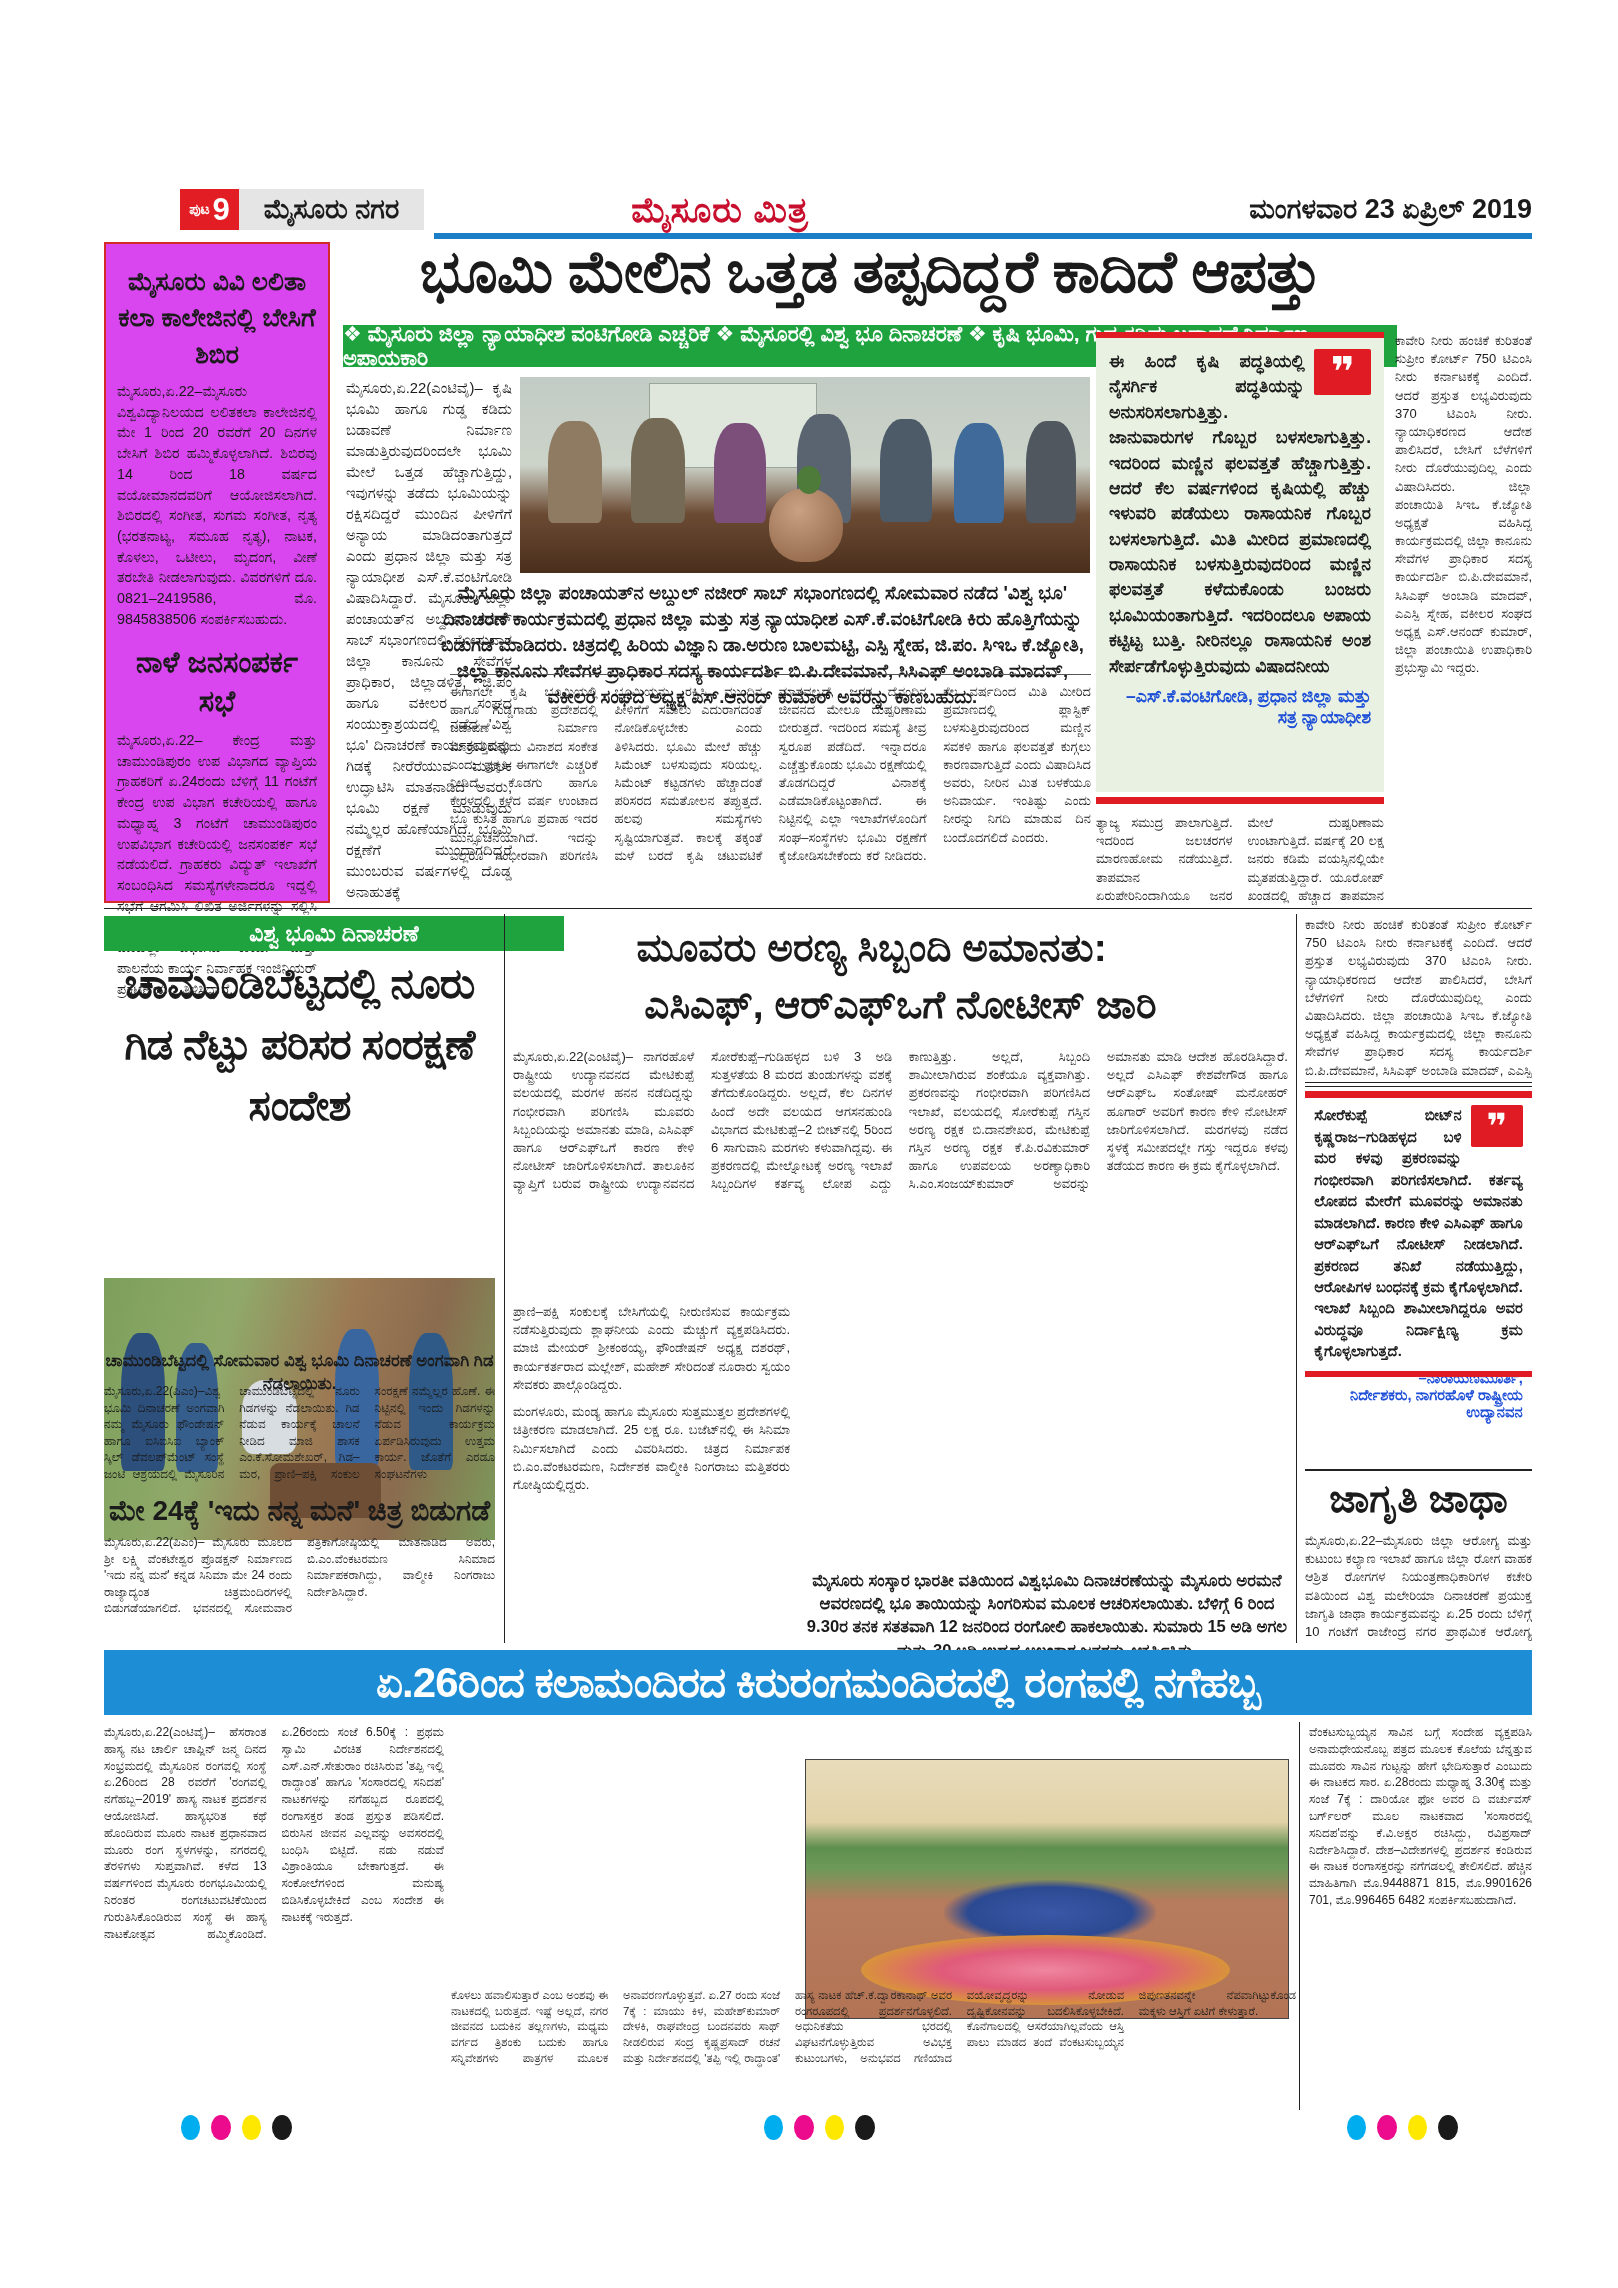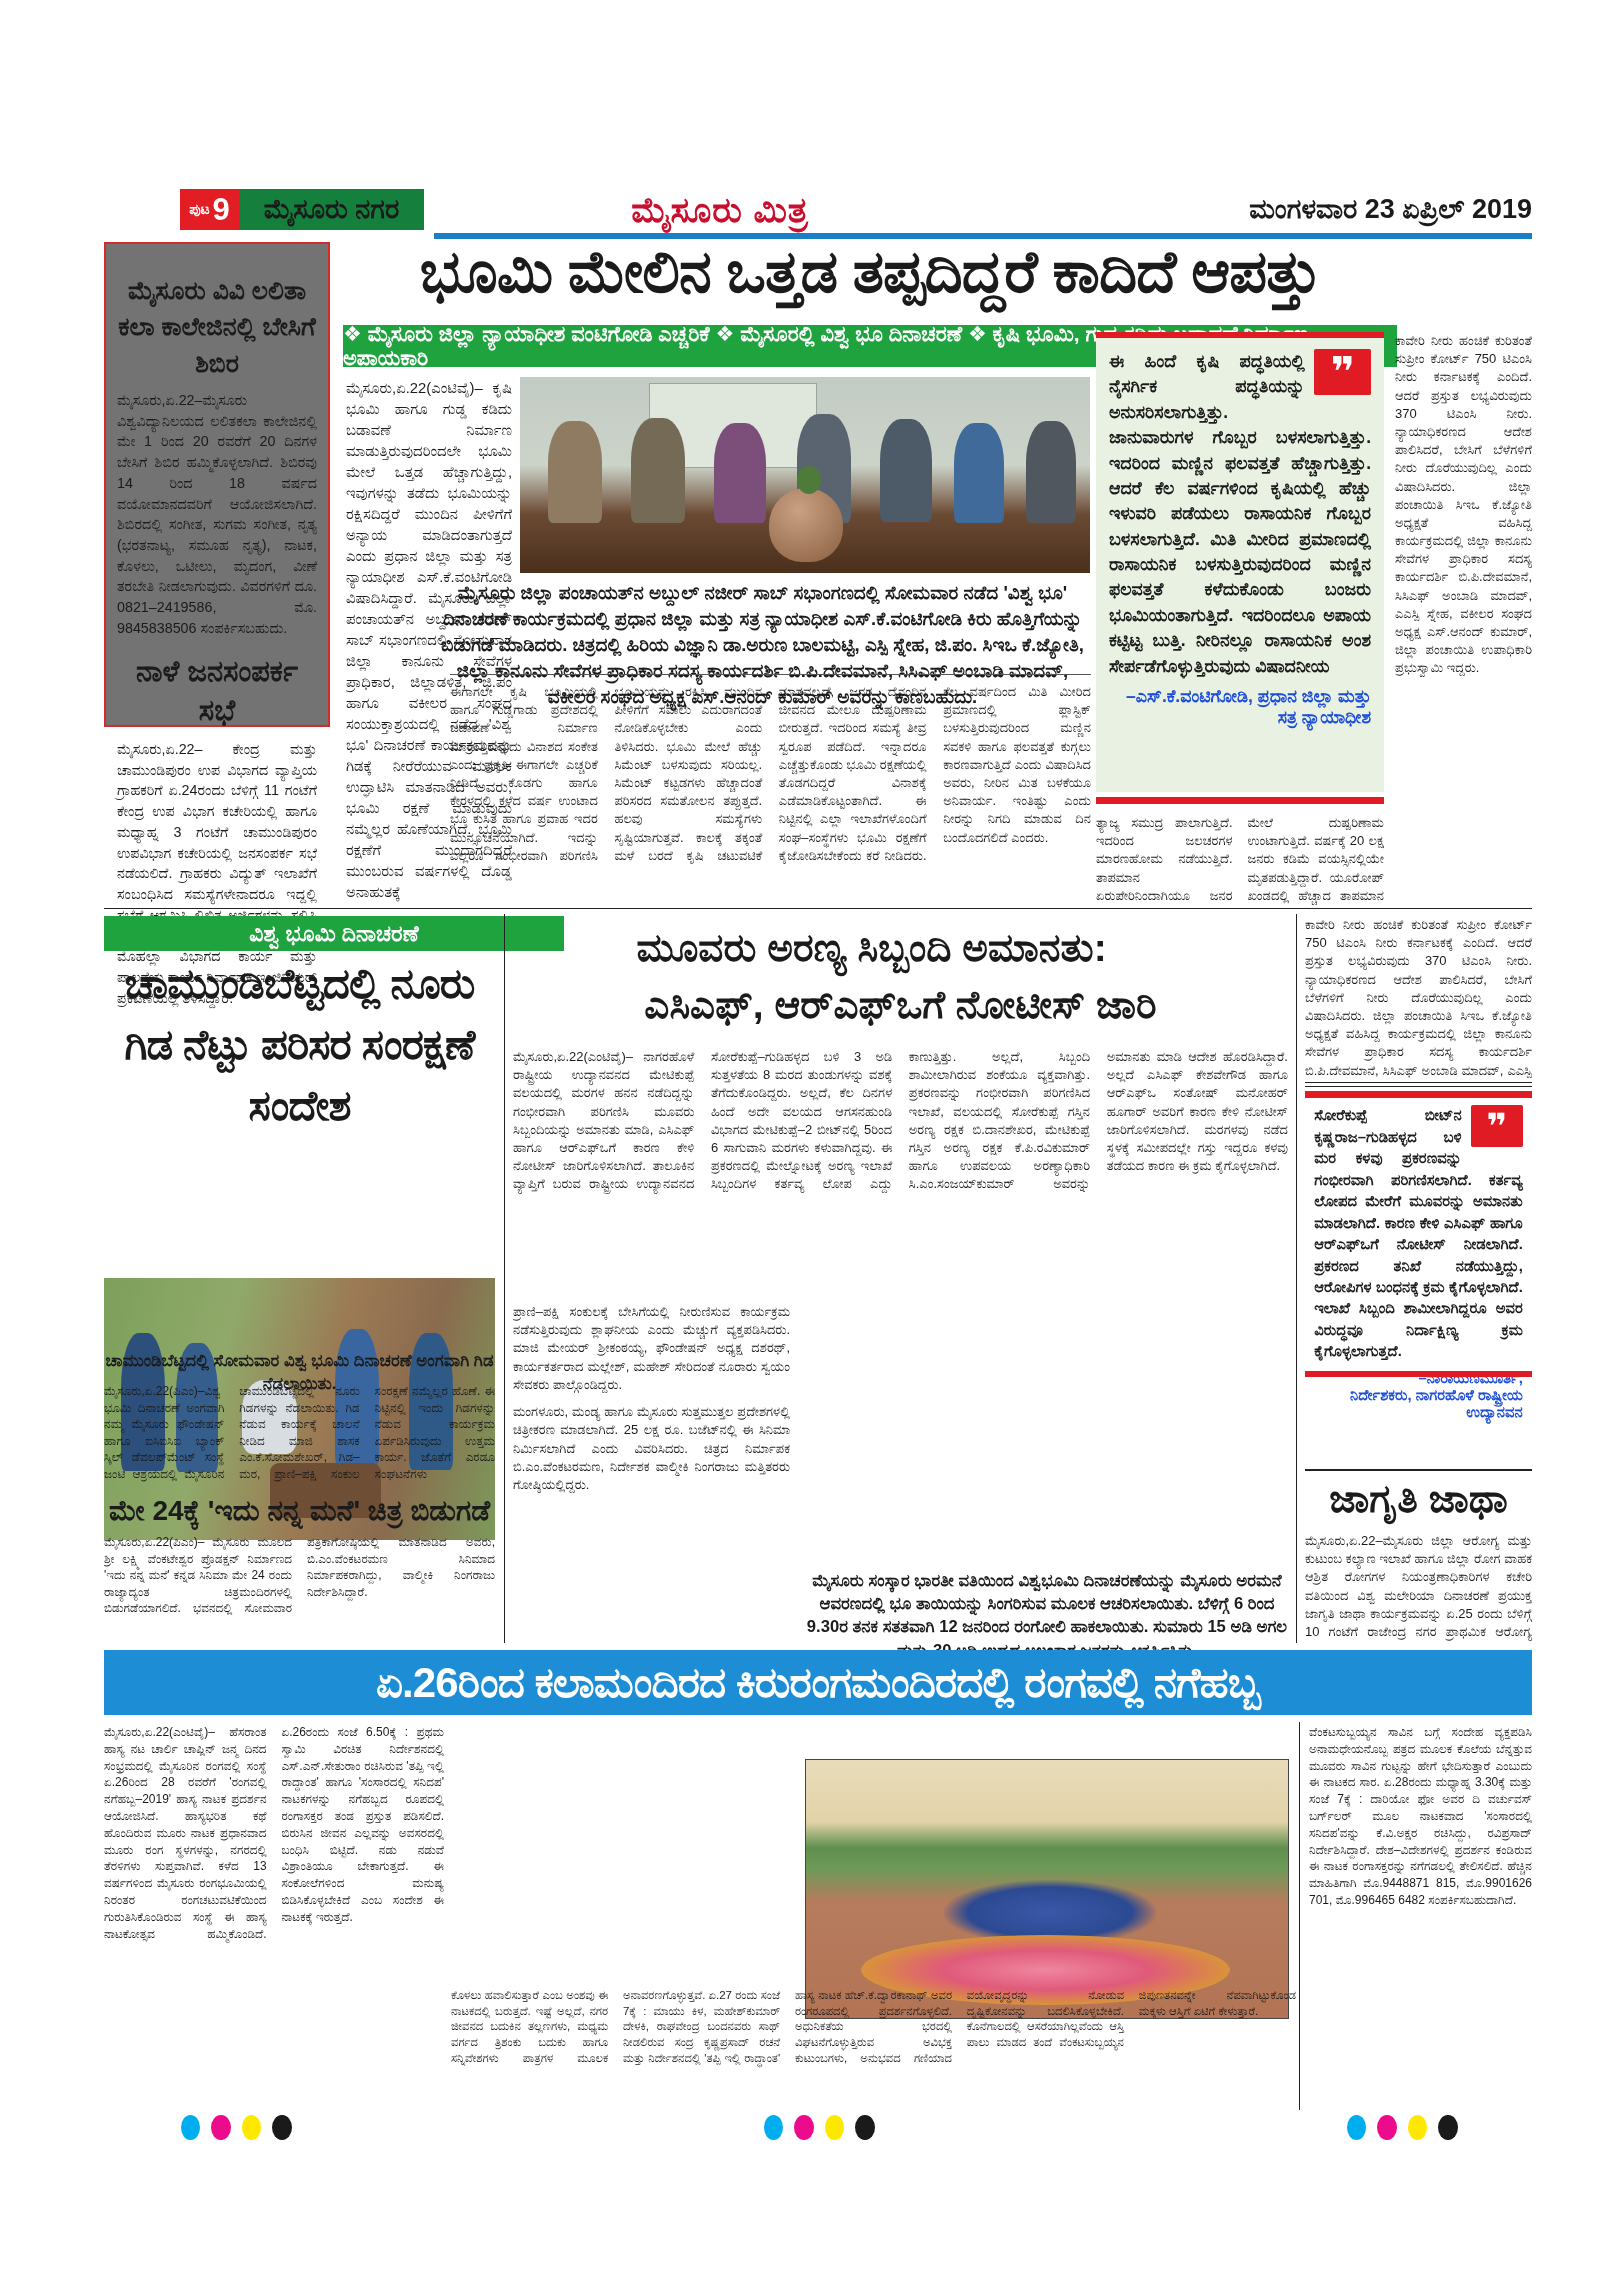--- a/index.html
+++ b/index.html
@@ -30,26 +30,26 @@
 </style>
 </head>
 <body>
 
 <div class="page">
 
   <div class="abs" style="left:180px;top:189px;width:59px;height:41px;background:#e21d23;color:#fff;display:flex;align-items:center;justify-content:center;gap:2.8px;">
     <span style="font-size:14px;font-weight:bold;">ಪುಟ</span>
     <span style="font-size:31px;font-weight:bold;line-height:1;">9</span>
   </div>
-  <div class="abs bold" style="left:239px;top:189px;width:185px;height:41px;background:#15803d;font-size:27px;display:flex;align-items:center;justify-content:center;">ಮೈಸೂರು ನಗರ</div>
+  <div class="abs bold" style="left:239px;top:189px;width:185px;height:41px;background:#e5e5e5;font-size:27px;display:flex;align-items:center;justify-content:center;">ಮೈಸೂರು ನಗರ</div>
   <div class="abs bold" style="left:554px;top:190px;width:332px;height:41px;color:#c8102e;font-size:35px;display:flex;align-items:center;justify-content:center;letter-spacing:0.9px;">ಮೈಸೂರು ಮಿತ್ರ</div>
   <div class="abs bold" style="left:1061px;top:194px;width:471px;font-size:27px;text-align:right;">ಮಂಗಳವಾರ 23 ಏಪ್ರಿಲ್ 2019</div>
   <div class="abs" style="left:434px;top:233px;width:1098px;height:5.5px;background:#1a7fc6;"></div>
 
-  <div class="abs" style="left:104px;top:242px;width:226px;height:485px;border:2.8px solid #d42a2a;background:#737373;padding:28px 11px;box-sizing:border-box;">
+  <div class="abs" style="left:104px;top:242px;width:226px;height:661px;border:2.8px solid #d42a2a;background:#d946ef;padding:19px 11px;box-sizing:border-box;">
     <div class="bold center" style="font-size:25px;line-height:1.45;margin-bottom:9.2px;">ಮೈಸೂರು ವಿವಿ ಲಲಿತಾ ಕಲಾ ಕಾಲೇಜಿನಲ್ಲಿ ಬೇಸಿಗೆ ಶಿಬಿರ</div>
     <div class="justify" style="font-size:14.3px;line-height:1.45;">ಮೈಸೂರು,ಏ.22–ಮೈಸೂರು ವಿಶ್ವವಿದ್ಯಾನಿಲಯದ ಲಲಿತಕಲಾ ಕಾಲೇಜಿನಲ್ಲಿ ಮೇ 1 ರಿಂದ 20 ರವರೆಗೆ 20 ದಿನಗಳ ಬೇಸಿಗೆ ಶಿಬಿರ ಹಮ್ಮಿಕೊಳ್ಳಲಾಗಿದೆ. ಶಿಬಿರವು 14 ರಿಂದ 18 ವರ್ಷದ ವಯೋಮಾನದವರಿಗೆ ಆಯೋಜಿಸಲಾಗಿದೆ. ಶಿಬಿರದಲ್ಲಿ ಸಂಗೀತ, ಸುಗಮ ಸಂಗೀತ, ನೃತ್ಯ (ಭರತನಾಟ್ಯ, ಸಮೂಹ ನೃತ್ಯ), ನಾಟಕ, ಕೊಳಲು, ಒಟೀಲು, ಮೃದಂಗ, ವೀಣೆ ತರಬೇತಿ ನೀಡಲಾಗುವುದು. ವಿವರಗಳಿಗೆ ದೂ. 0821–2419586, ಮೊ. 9845838506 ಸಂಪರ್ಕಿಸಬಹುದು.</div>
     <div class="bold center" style="font-size:29px;line-height:1.35;margin:13px 0 9.2px;">ನಾಳೆ ಜನಸಂಪರ್ಕ ಸಭೆ</div>
     <div class="justify" style="font-size:14.3px;line-height:1.45;">ಮೈಸೂರು,ಏ.22– ಕೇಂದ್ರ ಮತ್ತು ಚಾಮುಂಡಿಪುರಂ ಉಪ ವಿಭಾಗದ ವ್ಯಾಪ್ತಿಯ ಗ್ರಾಹಕರಿಗೆ ಏ.24ರಂದು ಬೆಳಿಗ್ಗೆ 11 ಗಂಟೆಗೆ ಕೇಂದ್ರ ಉಪ ವಿಭಾಗ ಕಚೇರಿಯಲ್ಲಿ ಹಾಗೂ ಮಧ್ಯಾಹ್ನ 3 ಗಂಟೆಗೆ ಚಾಮುಂಡಿಪುರಂ ಉಪವಿಭಾಗ ಕಚೇರಿಯಲ್ಲಿ ಜನಸಂಪರ್ಕ ಸಭೆ ನಡೆಯಲಿದೆ. ಗ್ರಾಹಕರು ವಿದ್ಯುತ್ ಇಲಾಖೆಗೆ ಸಂಬಂಧಿಸಿದ ಸಮಸ್ಯೆಗಳೇನಾದರೂ ಇದ್ದಲ್ಲಿ ಸಭೆಗೆ ಆಗಮಿಸಿ ಲಿಖಿತ ಅರ್ಜಿಗಳನ್ನು ಸಲ್ಲಿಸಿ ತಮ್ಮ ಸಮಸ್ಯೆ ಬಗೆಹರಿಸಿಕೊಳ್ಳುವಂತೆ ನ.ರಾ. ಮೊಹಲ್ಲಾ ವಿಭಾಗದ ಕಾರ್ಯ ಮತ್ತು ಪಾಲನೆಯ ಕಾರ್ಯ ನಿರ್ವಾಹಕ ಇಂಜಿನಿಯರ್ ಪ್ರಕಟಣೆಯಲ್ಲಿ ತಿಳಿಸಿದ್ದಾರೆ.</div>
   </div>
 
   <div class="abs bold center" style="left:343px;top:233px;width:1054px;font-size:59px;line-height:1.35;letter-spacing:-0.9px;">ಭೂಮಿ ಮೇಲಿನ ಒತ್ತಡ ತಪ್ಪದಿದ್ದರೆ ಕಾದಿದೆ ಆಪತ್ತು</div>
   <div class="abs" style="left:343px;top:325px;width:1054px;height:42px;background:#1ea33f;color:#fff;display:flex;align-items:center;justify-content:center;">
     <span class="bold" style="font-size:21px;">❖ ಮೈಸೂರು ಜಿಲ್ಲಾ ನ್ಯಾಯಾಧೀಶ ವಂಟಿಗೋಡಿ ಎಚ್ಚರಿಕೆ ❖ ಮೈಸೂರಲ್ಲಿ ವಿಶ್ವ ಭೂ ದಿನಾಚರಣೆ ❖ ಕೃಷಿ ಭೂಮಿ, ಗುಡ್ಡ ಕಡಿದು ಬಡಾವಣೆ ನಿರ್ಮಾಣ ಅಪಾಯಕಾರಿ</span>
   </div>

